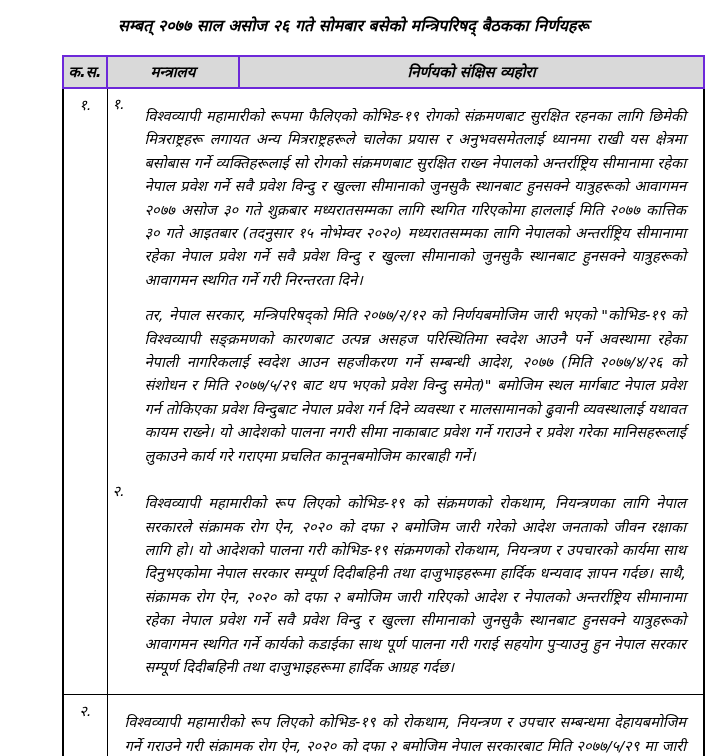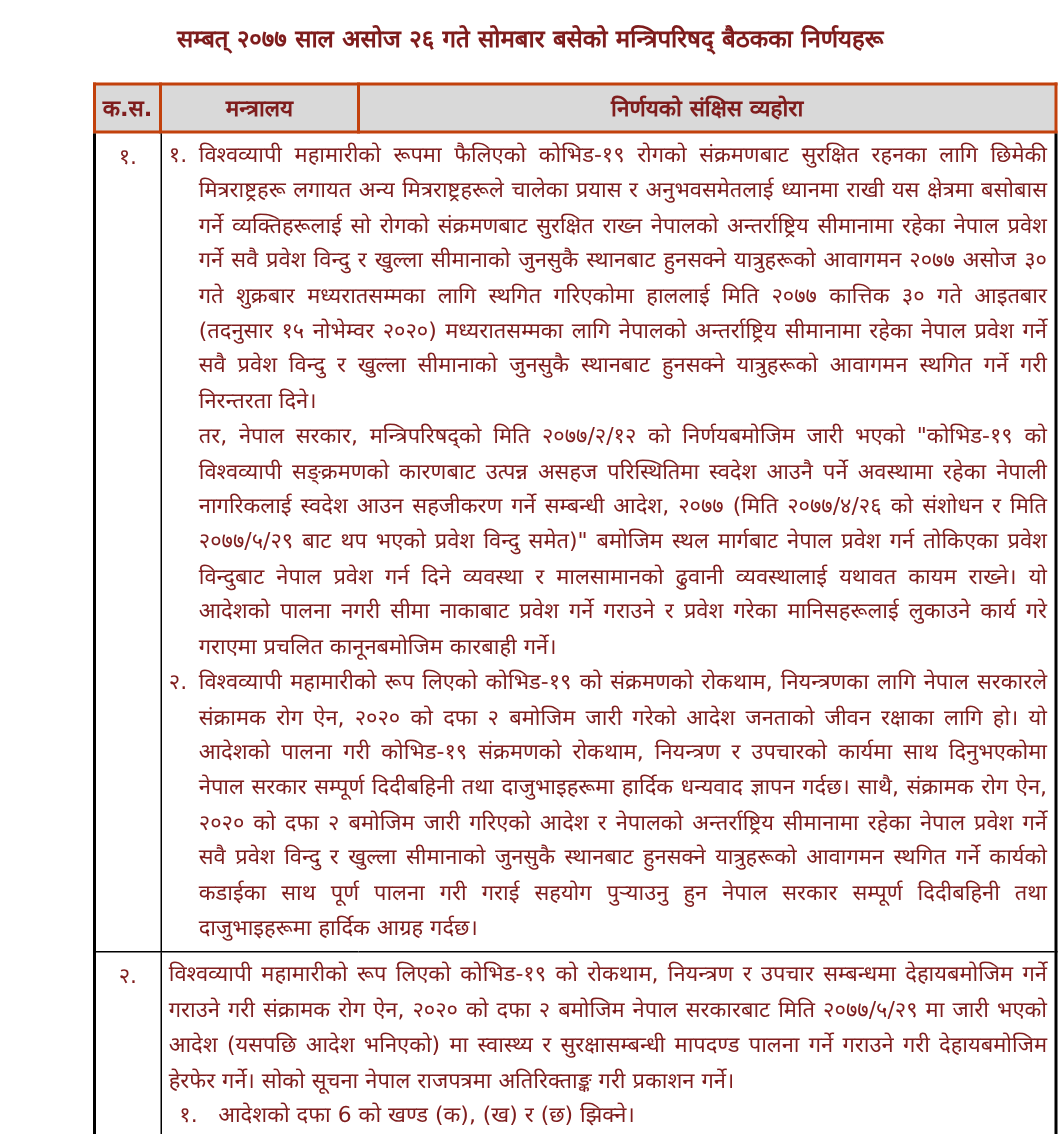--- a/index.html
+++ b/index.html
@@ -1,23 +1,24 @@
 <!DOCTYPE html>
 <html><head>
 <meta charset="utf-8">
 <style>
   html, body { margin: 0; padding: 0; }
   .page {
     position: relative;
     width: 707px;
     height: 756px;
     background: #ffffff;
-    color: #7f1d1d;
+    color: #000000;
     overflow: hidden;
     font-family: "DejaVu Sans", sans-serif;
+    font-style: italic;
   }
   .doc-title {
     position: absolute;
     top: 15px;
     left: 0;
     width: 707px;
     text-align: center;
     font-weight: bold;
     font-size: 16px;
     line-height: 22px;
@@ -27,21 +28,21 @@
     left: 62px;
     top: 55px;
     width: 643px;
     border-collapse: collapse;
     table-layout: fixed;
     border: 2px solid #000;
   }
   col.c1 { width: 44px; }
   col.c2 { width: 132px; }
   th {
-    border: 2px solid #c2410c;
+    border: 2px solid #6d28d9;
     background: #d9d9d9;
     font-weight: bold;
     font-size: 15px;
     text-align: center;
     padding: 5px 2px;
     line-height: 20px;
   }
   td {
     border: 1px solid #000;
     vertical-align: top;
@@ -50,21 +51,21 @@
   }
   td.sn {
     text-align: center;
     padding-top: 4px;
     font-size: 14.6px;
   }
   td.content {
     padding: 3px 5px 4px 5px;
     text-align: justify;
   }
-  p { margin: 0; }
+  p { margin: 12px; }
   .numitem { display: flex; align-items: flex-start; }
   .numitem .num { flex: 0 0 20px; }
   .numitem .itembody { flex: 1 1 auto; min-width: 0; text-align: justify; }
   .numitem.sub { padding-left: 7px; }
   .numitem.sub .num { flex: 0 0 26px; }
 </style>
 </head>
 <body>
 
 <div class="page">

